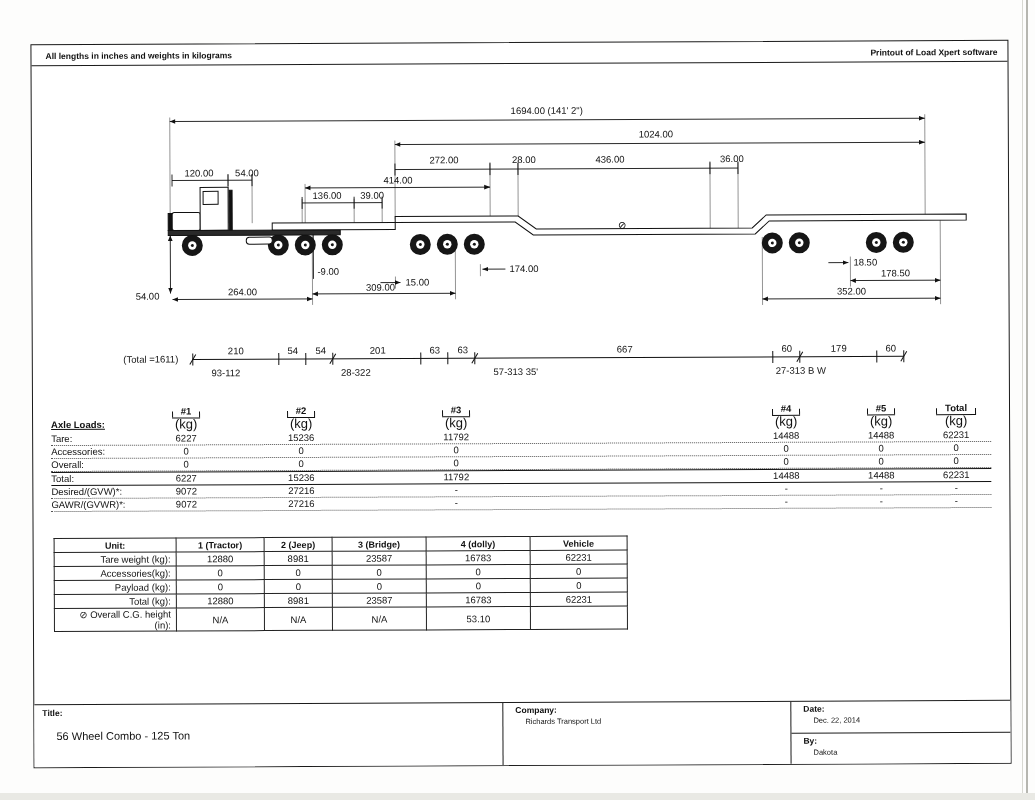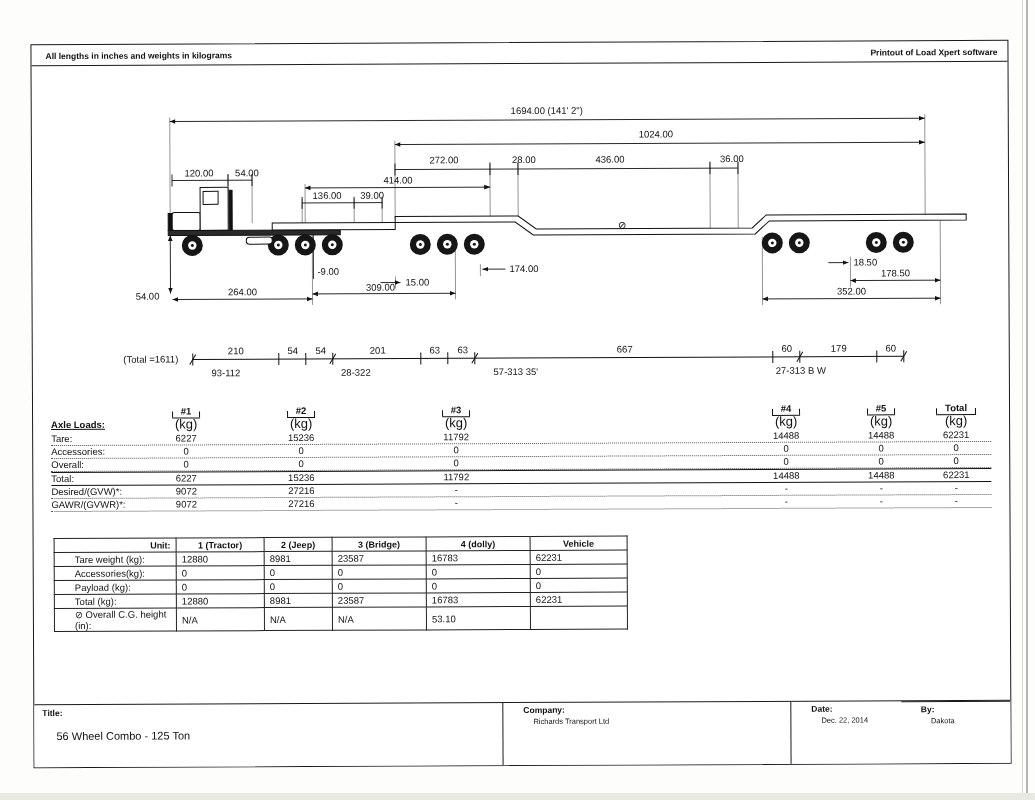--- a/index.html
+++ b/index.html
@@ -37,31 +37,31 @@
   .axh { display:inline-block; padding:0 9px; border-bottom:1.3px solid #111; position:relative; font-weight:bold; }
   .axh::before, .axh::after { content:""; position:absolute; bottom:0; width:1.3px; height:6px; background:#111; }
   .axh::before { left:0; } .axh::after { right:0; }
   .kg { display:block; font-size:13px; }
   .ax-total { border-top:1.2px solid #111; border-bottom:1.2px solid #111; }
 
   
   .unit-table { border-collapse:collapse; margin:26px 0 0 20px; font-size:9.5px; }
   .unit-table th, .unit-table td { border:1.1px solid #222; padding:0 5px; height:14px; }
   .unit-table th { font-size:9px; font-weight:bold; }
-  .unit-table th.u-first { text-align:right; }
-  .unit-table td.u-lbl { text-align:left;padding-left:20px; }
-  .unit-table td.num { text-align:left; }
+  .unit-table th.u-first { text-align:center; }
+  .unit-table td.u-lbl { text-align:right;padding-left:20px; }
+  .unit-table td.num { text-align:center; }
 
   
   .title-block { position:absolute; left:0; right:0; bottom:0; height:63px; display:flex;
                  border-top:1.5px solid #1a1a1a; background:#fff; }
   .tb-left { width:468px; padding:3px 8px; }
   .tb-mid { width:288px; border-left:1.5px solid #1a1a1a; display:flex; flex-direction:column; }
-  .tb-right { flex:1; border-left:1.5px solid #1a1a1a; display:flex; flex-direction:row; }
-  .tb-cell { flex:1; padding:2px 20px; }
+  .tb-right { flex:1; border-left:1.5px solid #1a1a1a; display:flex; flex-direction:column; }
+  .tb-cell { flex:1; padding:2px 12px; }
   .tb-cell + .tb-cell { border-top:1.2px solid #1a1a1a; }
   .tb-label { font-size:8.5px; font-weight:bold; }
   .tb-title { font-size:11px; margin:12px 0 0 14px; }
   .tb-small { font-size:7.5px; margin:2px 0 0 10px; }
 </style>
 </head>
 <body>
 
 <div class="scan-line-2"></div>
 <div class="scan-line-1"></div>

